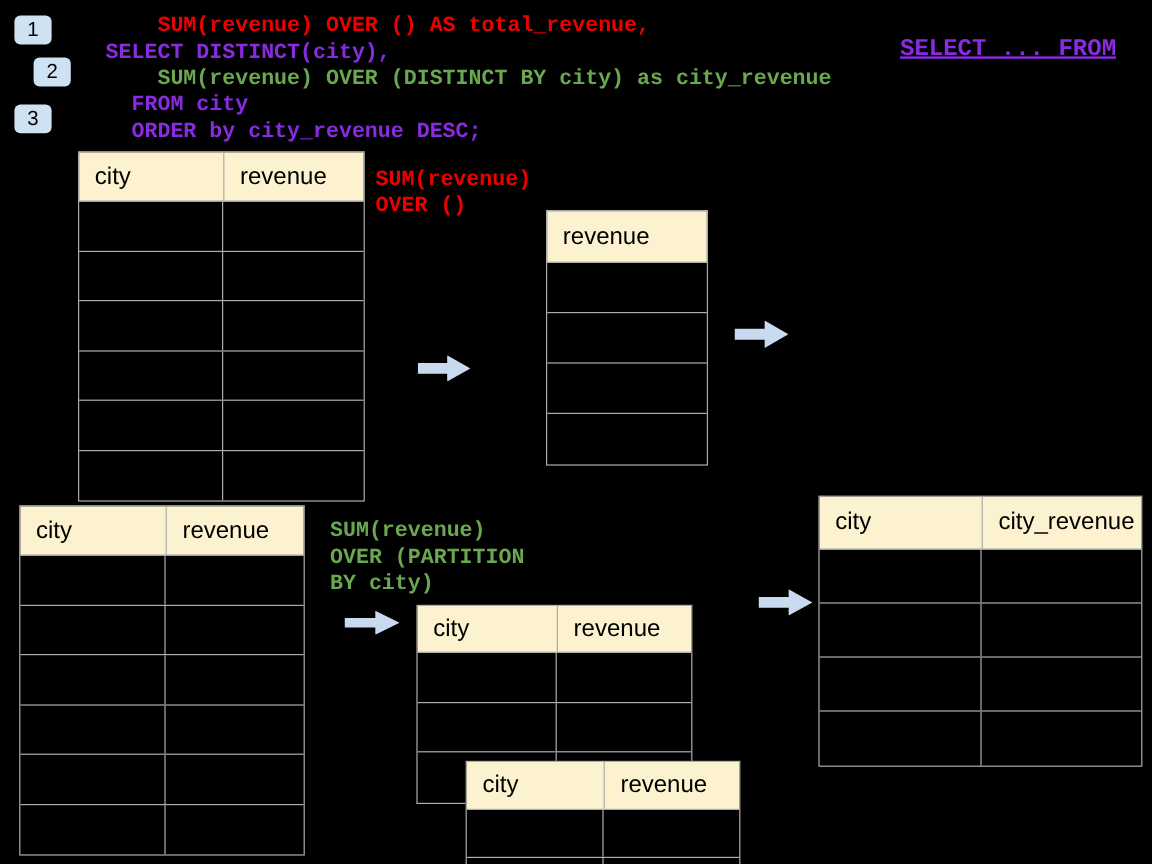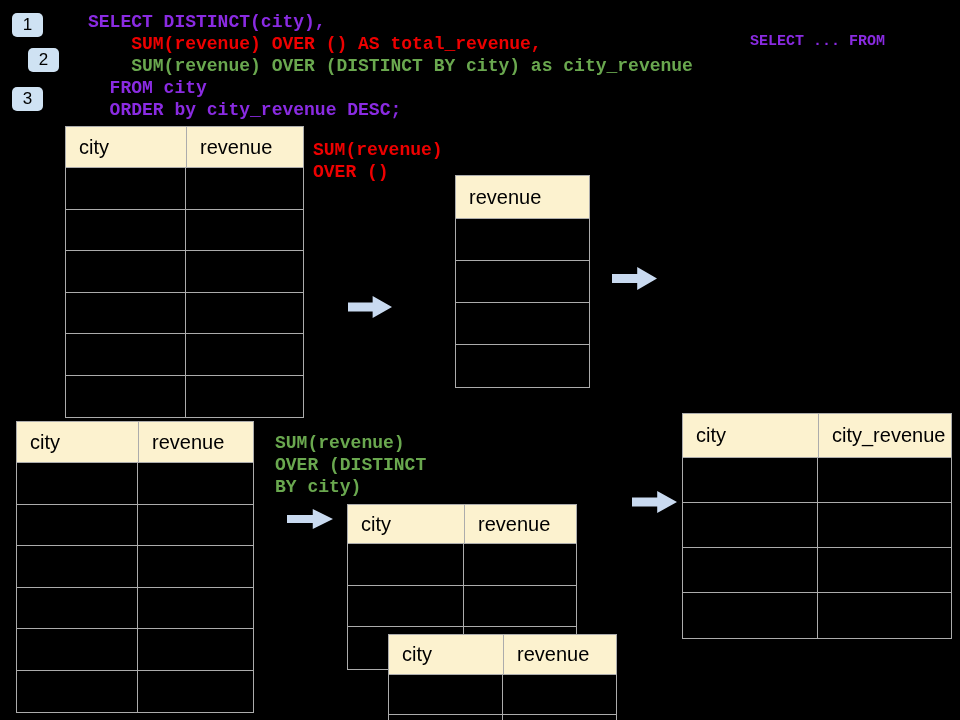--- a/index.html
+++ b/index.html
@@ -5,21 +5,21 @@
   html,body{margin:0;padding:0;overflow:hidden;}
   body{width:960px;height:720px;background:#000;position:relative;
        font-family:"Liberation Sans",sans-serif;}
   .abs{position:absolute;}
   
   .codeline{font-family:"Liberation Mono",monospace;font-weight:bold;
             font-size:18px;line-height:22px;white-space:pre;}
   .purple{color:#8A2BE2;}
   .red{color:#EE0000;}
   .green{color:#6AA84F;}
-  .note .codeline{font-size:15px;line-height:21px;}
+  .note .codeline{font-size:20px;line-height:21px;text-decoration:underline;}
   
   .badge{position:absolute;width:31px;height:24px;background:#CFE2F3;
          border-radius:5px;display:flex;align-items:center;justify-content:center;
          font-size:17px;color:#000;}
   
   .arrow{position:absolute;background:#C9DAF0;
          clip-path:polygon(0 30%,56% 30%,56% 0,100% 50%,56% 100%,56% 70%,0 70%);}
   
   .tbl{position:absolute;border:1px solid #ACACAC;background:#000;box-sizing:border-box;}
   .thead{display:flex;background:#FCF2CF;border-bottom:1px solid #ACACAC;box-sizing:border-box;}
@@ -36,22 +36,22 @@
   .t6 .thead{height:44px}  .t6 .trow{height:45px}   .t6 .th.first,.t6 .c1{width:135px}
 </style>
 </head>
 <body>
 
 <div class="badge" style="left:12px;top:13px">1</div>
 <div class="badge" style="left:28px;top:48px">2</div>
 <div class="badge" style="left:12px;top:87px">3</div>
 
 <div class="abs" style="left:88px;top:11px">
+  <div class="codeline red">    SUM(revenue) OVER () AS total_revenue,</div>
   <div class="codeline purple">SELECT DISTINCT(city),</div>
-  <div class="codeline red">    SUM(revenue) OVER () AS total_revenue,</div>
   <div class="codeline green">    SUM(revenue) OVER (DISTINCT BY city) as city_revenue</div>
   <div class="codeline purple">  FROM city</div>
   <div class="codeline purple">  ORDER by city_revenue DESC;</div>
 </div>
 
 <div class="abs note" style="left:750px;top:31px">
   <div class="codeline purple">SELECT ... FROM</div>
 </div>
 
 <div class="tbl t1" style="left:65px;top:126px;width:239px">
@@ -132,21 +132,21 @@
         <div class="c1"></div>
       </div>
       <div class="trow">
         <div class="c1"></div>
       </div>
     </div>
 </div>
 
 <div class="abs" style="left:275px;top:432px">
   <div class="codeline green">SUM(revenue)</div>
-  <div class="codeline green">OVER (DISTINCT</div>
+  <div class="codeline green">OVER (PARTITION</div>
   <div class="codeline green">BY city)</div>
 </div>
 
 <div class="arrow" style="left:287px;top:509px;width:46px;height:20px"></div>
 
 <div class="tbl t4" style="left:347px;top:504px;width:230px">
   <div class="thead">
     <div class="th first">city</div>
     <div class="th second">revenue</div>
   </div>

